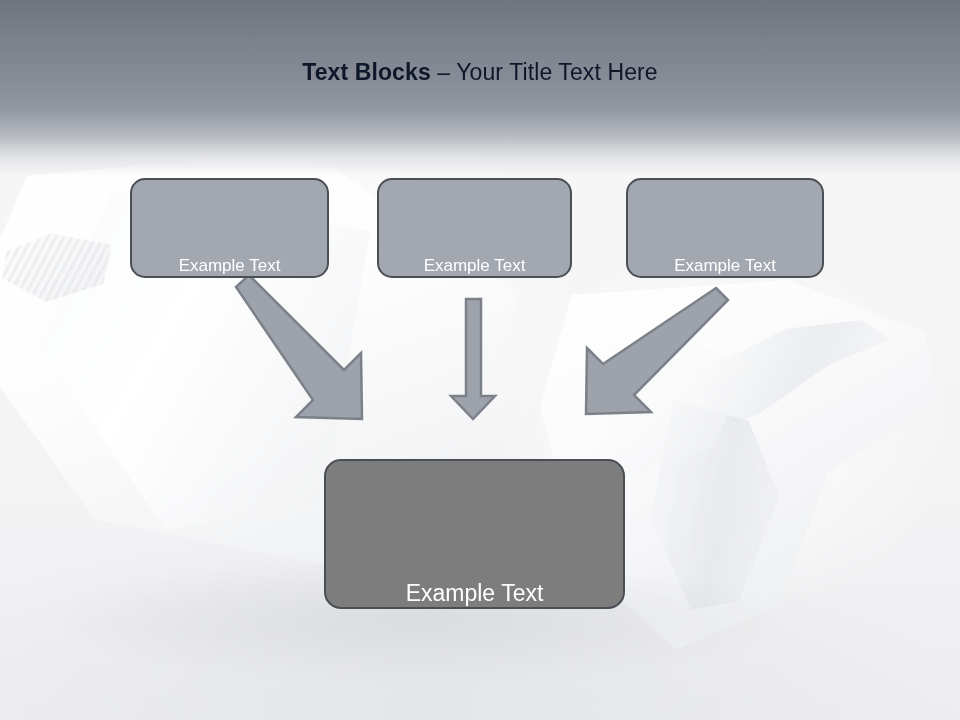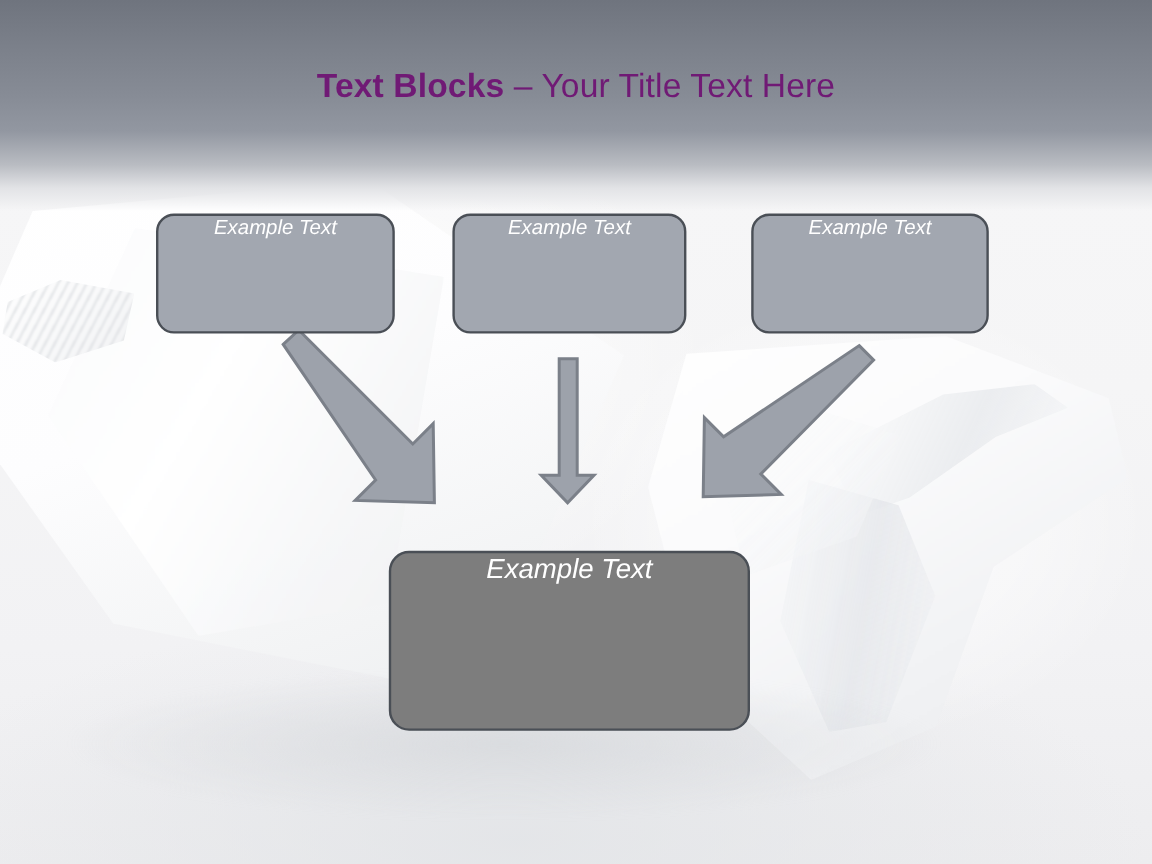--- a/index.html
+++ b/index.html
@@ -118,40 +118,39 @@
         #9297a1 62%,
         #b9bcc2 78%,
         #e2e3e6 89%,
         rgba(247,247,248,0) 100%);
   }
   .slide-title {
     position: absolute;
     left: 0; top: 52px;
     width: 960px;
     text-align: center;
-    color: #701a75;
-    font-size: 28px;
+    color: #0f172a;
+    font-size: 23px;
     line-height: 40px;
     letter-spacing: .1px;
     white-space: nowrap;
   }
   .slide-title .t-strong { font-weight: bold; }
   .slide-title .t-normal { font-weight: normal; }
 
   
   .flow-box {
     position: absolute;
     box-sizing: border-box;
     border: 2.5px solid #4a4f56;
     border-radius: 15px;
     display: flex;
-    align-items: flex-start;
+    align-items: flex-end;
     justify-content: center;
     color: #ffffff;
-    font-style: italic;
   }
   .flow-box.top {
     background: #a2a7b0;
     font-size: 17px;
   }
   .flow-box.bottom {
     background: #7d7d7d;
     font-size: 23px;
     border-radius: 17px;
   }

